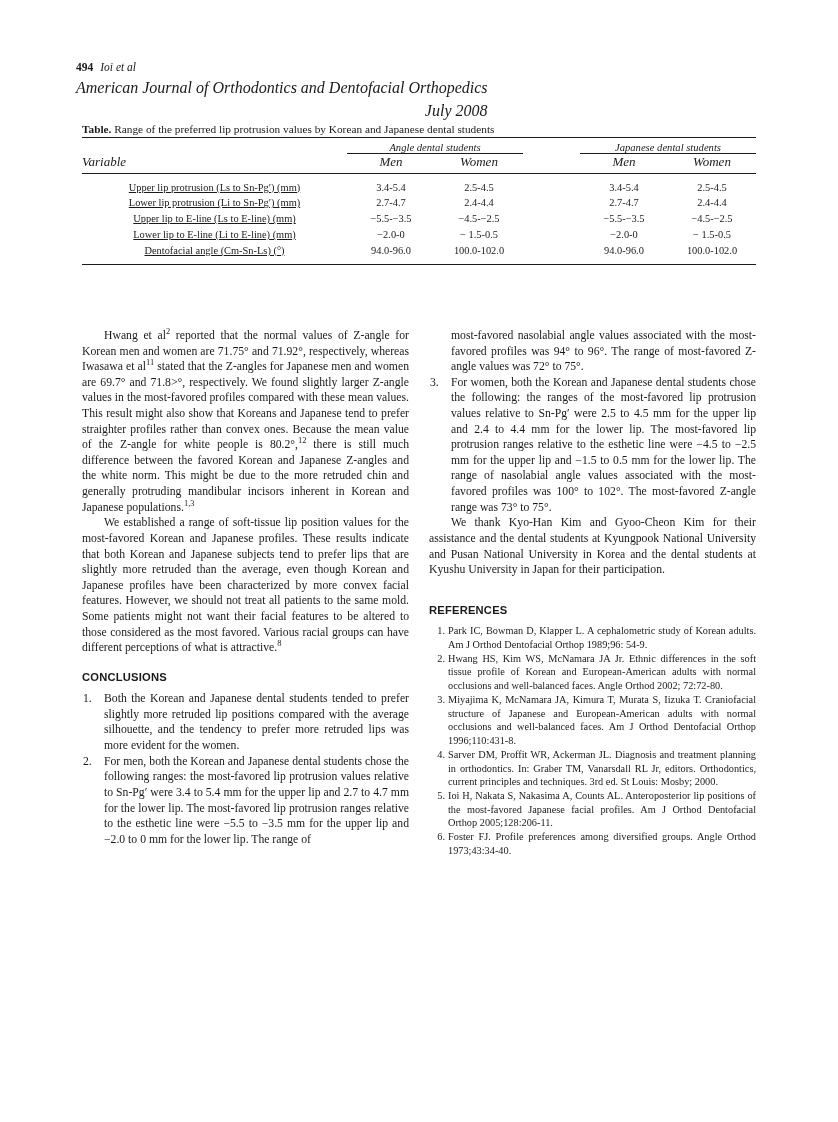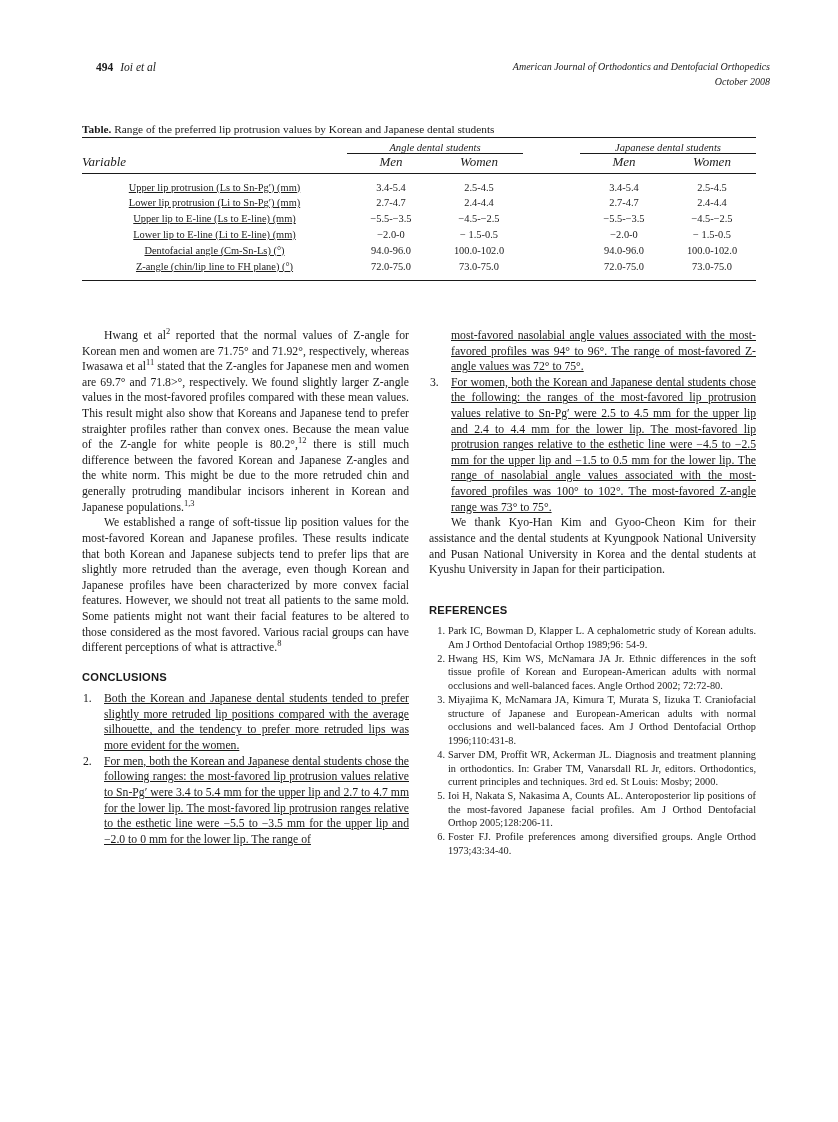--- a/index.html
+++ b/index.html
@@ -20,43 +20,44 @@
     position: absolute;
     left: 0; top: 0;
     width: 838px;
     height: 1122px;
     overflow: hidden;
   }
 
   
   .runhead {
     position: absolute;
-    left: 96px;
+    left: 76px;
     top: 60px;
     width: 674px;
     display: flex;
     justify-content: space-between;
     align-items: flex-start;
+    flex-direction: column;
   }
   .runhead-left {
     font-size: 11.5px;
     line-height: 1.35;
     white-space: nowrap;
   }
   .runhead-left .pageno {
     font-weight: bold;
     font-style: normal;
     margin-right: 7px;
   }
   .runhead-left .authors {
     font-style: italic;
   }
   .runhead-right {
     font-style: italic;
-    font-size: 10px;
+    font-size: 16px;
     line-height: 1.45;
     text-align: right;
     white-space: nowrap;
   }
 
   
   .table-block {
     position: absolute;
     left: 82px;
     top: 122px;
@@ -184,21 +185,20 @@
 
   ol.numlist {
     margin: 0;
     padding: 0;
     list-style: none;
   }
   ol.numlist > li {
     position: relative;
     padding-left: 22px;
     margin-bottom: 0px;
-    text-decoration: underline;
   }
   ol.numlist > li > .marker {
     position: absolute;
     left: 1px;
     top: 0;
     width: 16px;
     text-align: left;
   }
 
   ol.reflist {
@@ -229,21 +229,21 @@
 <body>
 
 <div class="page">
 
   <div class="runhead">
     <div class="runhead-left">
       <span class="pageno">494</span><span class="authors">Ioi et al</span>
     </div>
     <div class="runhead-right">
       <div>American Journal of Orthodontics and Dentofacial Orthopedics</div>
-      <div>October 2008</div>
+      <div>July 2008</div>
     </div>
   </div>
 
   <div class="table-block">
 
     <div class="table-caption">
       <span class="cap-label">Table.</span>
       <span>Range of the preferred lip protrusion values by Korean and Japanese dental students</span>
     </div>
 
@@ -316,28 +316,20 @@
           <td class="num">−2.0-0</td>
           <td class="num">− 1.5-0.5</td>
         </tr>
         <tr>
           <td class="varname">Dentofacial angle (Cm-Sn-Ls) (°)</td>
           <td class="num">94.0-96.0</td>
           <td class="num">100.0-102.0</td>
           <td></td>
           <td class="num">94.0-96.0</td>
           <td class="num">100.0-102.0</td>
-        </tr>
-        <tr>
-          <td class="varname">Z-angle (chin/lip line to FH plane) (°)</td>
-          <td class="num">72.0-75.0</td>
-          <td class="num">73.0-75.0</td>
-          <td></td>
-          <td class="num">72.0-75.0</td>
-          <td class="num">73.0-75.0</td>
         </tr>
       </tbody>
 
       <tfoot>
         <tr class="rule-bottom">
           <td colspan="6"></td>
         </tr>
       </tfoot>
     </table>
   </div>

